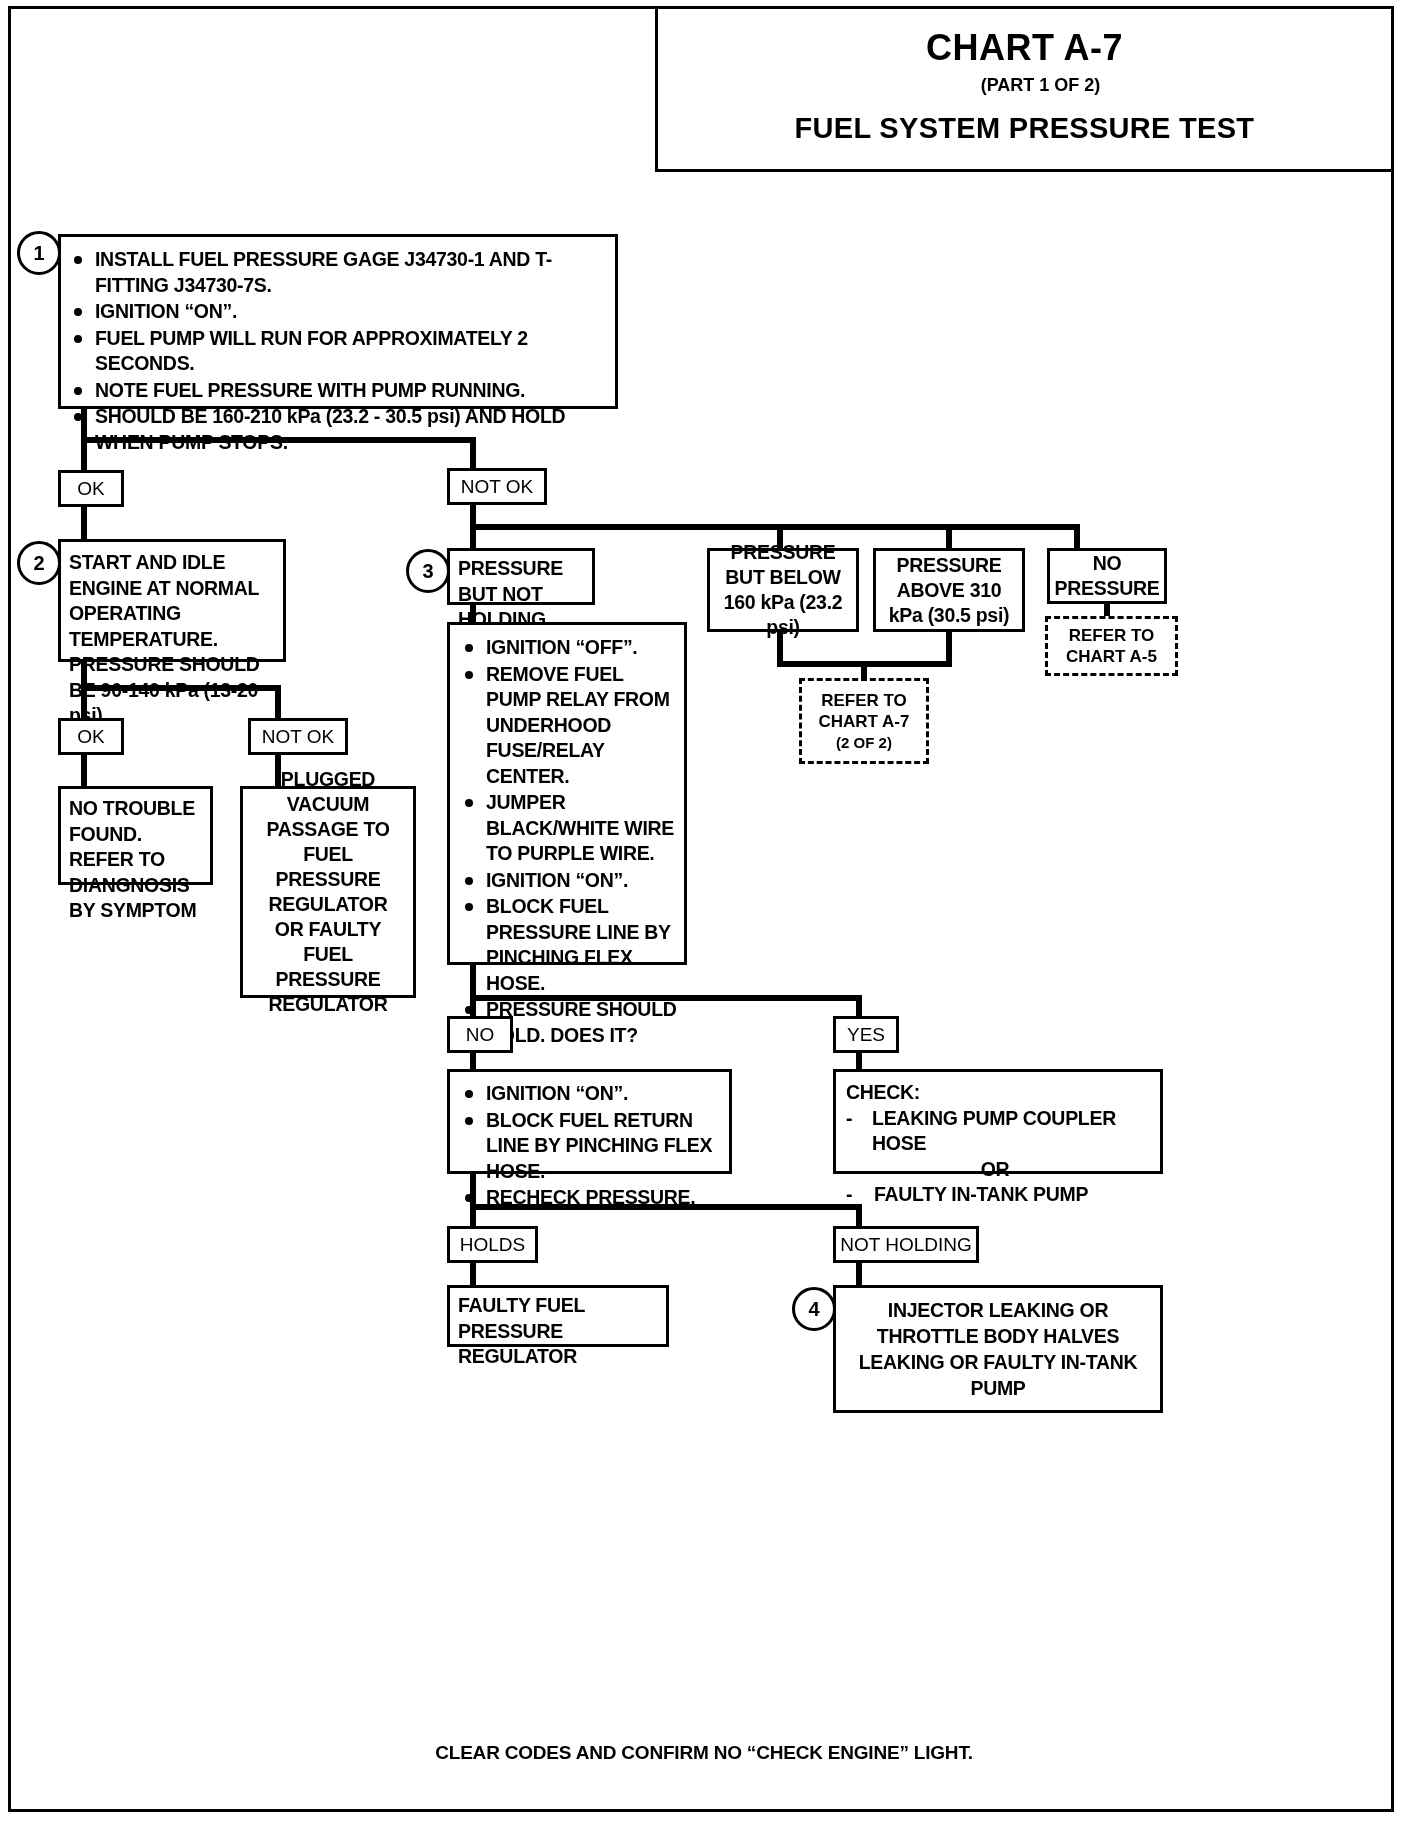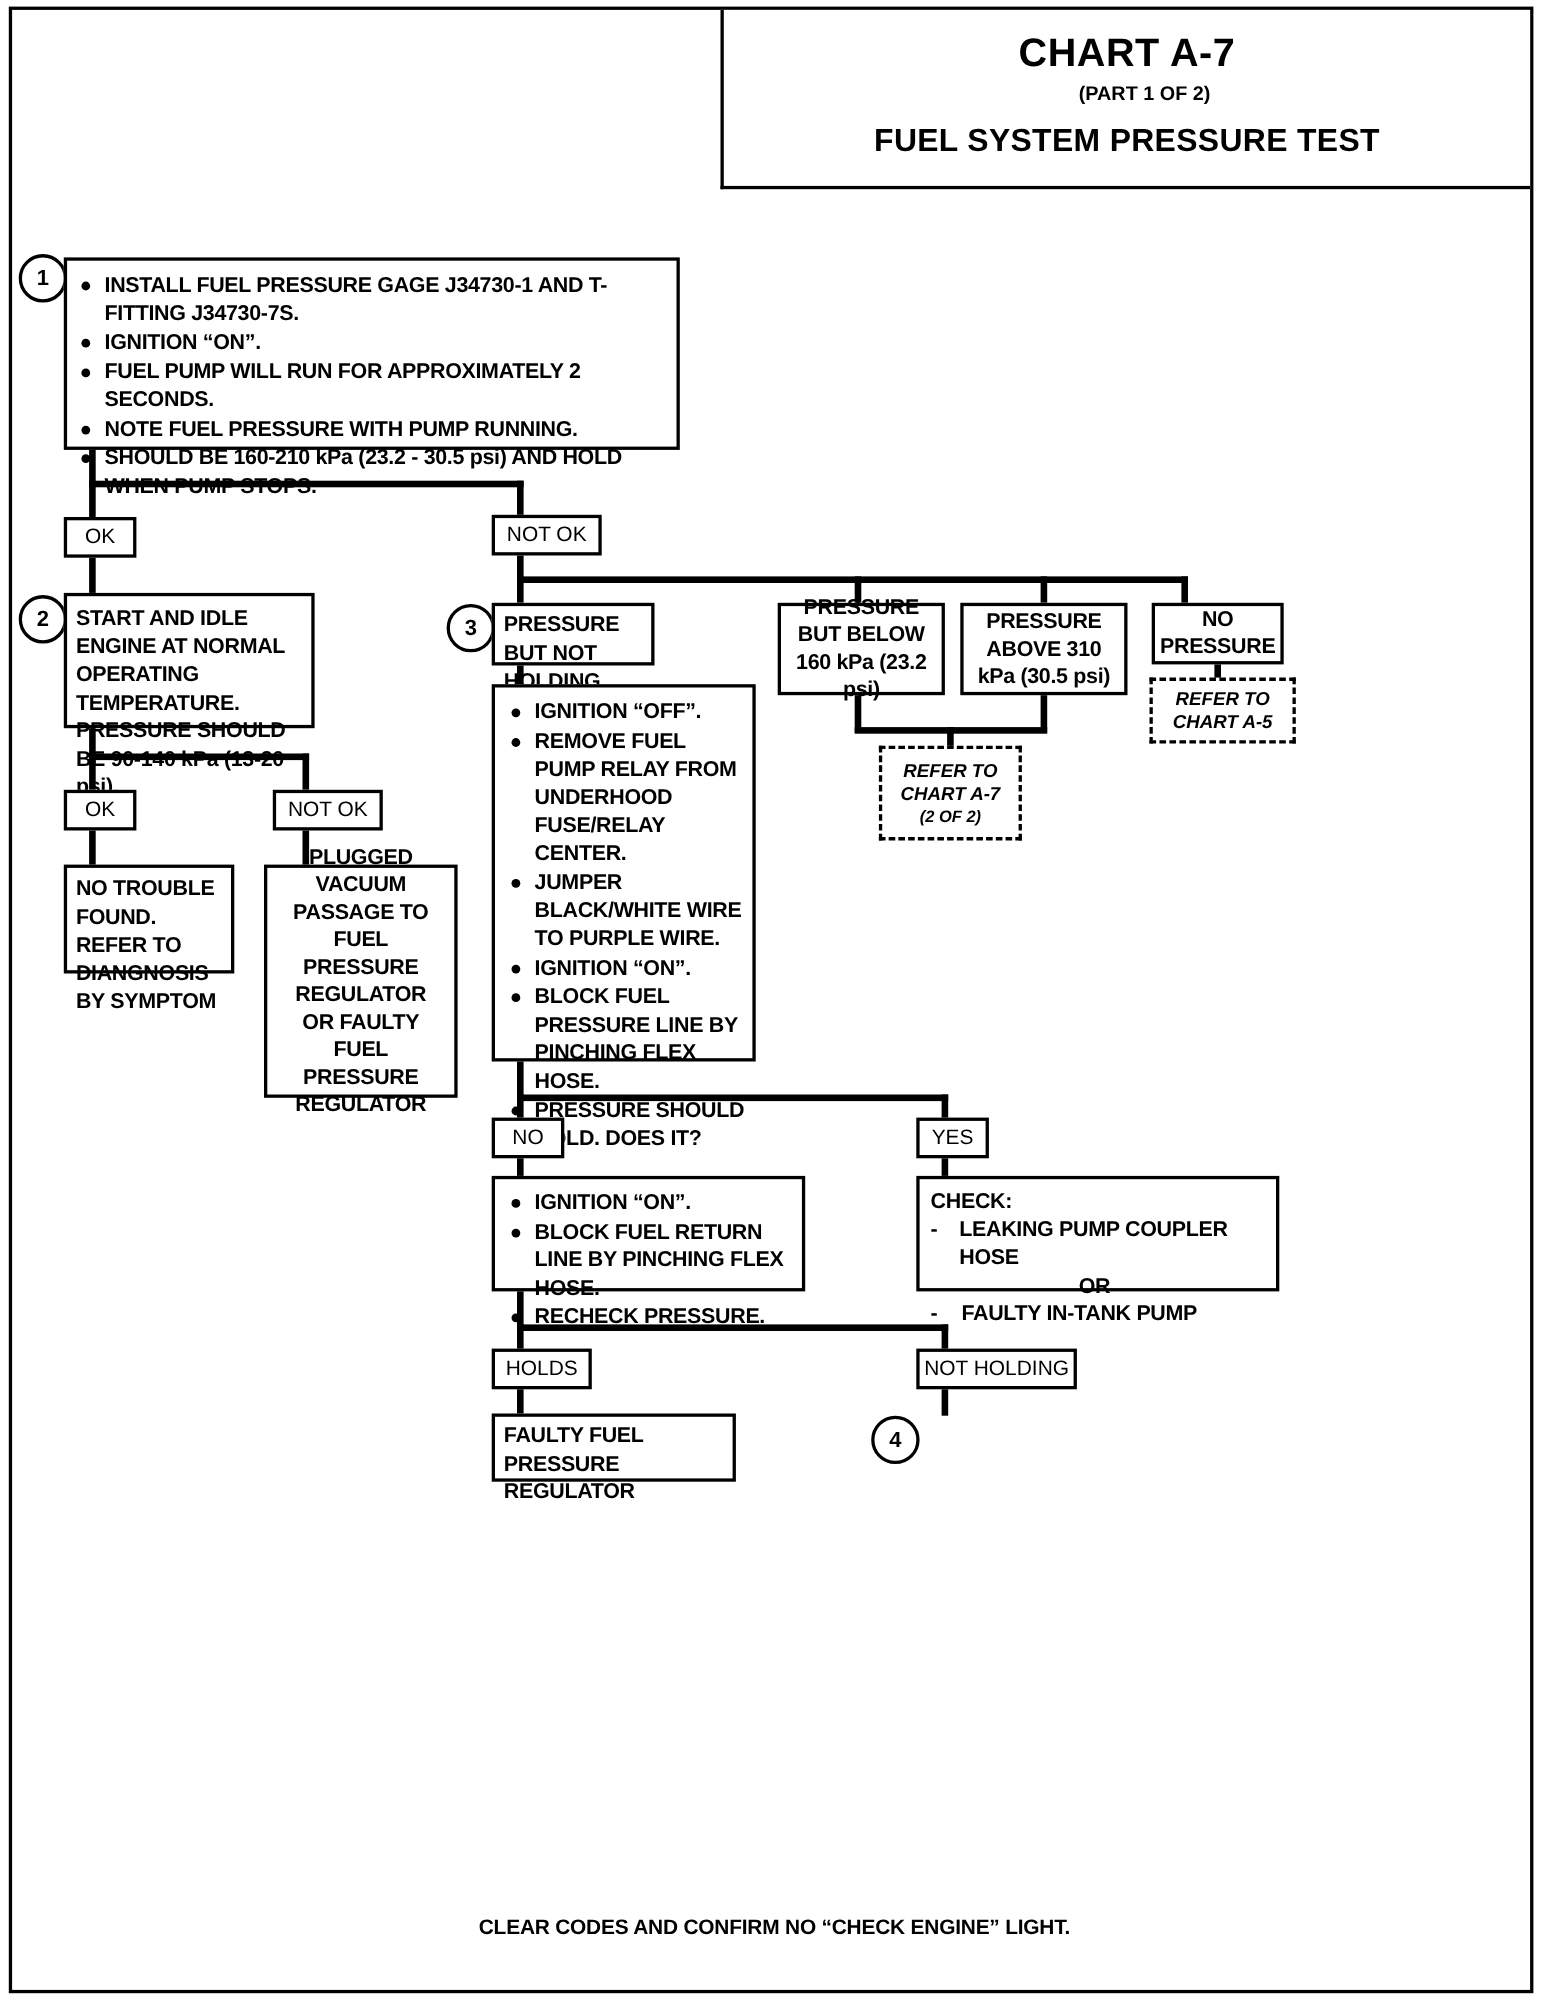--- a/index.html
+++ b/index.html
@@ -35,21 +35,21 @@
   }
   ul.b li:before{
     content:"";position:absolute;left:9px;top:9px;width:8px;height:8px;
     background:#000;border-radius:50%;
   }
   .ttl1{font-size:36px;font-weight:bold;text-align:center;letter-spacing:0.5px;}
   .ttl2{font-size:18px;font-weight:bold;text-align:center;letter-spacing:0px;padding-left:32px;}
   .ttl3{font-size:29px;font-weight:bold;text-align:center;letter-spacing:0.3px;}
   .txtbox{font-size:19.5px;line-height:25.5px;font-weight:bold;letter-spacing:-0.3px;}
   .footer{font-size:19px;font-weight:bold;text-align:center;letter-spacing:-0.2px;}
-  .dash-s{font-size:17px;line-height:21px;font-style:italic;}
+  .dash-s{font-size:17px;line-height:21px;}
 </style>
 </head>
 <body>
 
 <div id="sheet">
   <div class="frame"></div>
 
   <div class="abs bx" style="left:655px;top:9px;width:736px;height:163px;border-top:none;border-right:none;">
     <div class="ttl1" style="margin-top:18px;">CHART A-7</div>
     <div class="ttl2" style="margin-top:6px;">(PART 1 OF 2)</div>
@@ -218,18 +218,21 @@
   <div class="line" style="left:470px;top:1263px;width:6px;height:24px;"></div>
   <div class="line" style="left:856px;top:1263px;width:6px;height:24px;"></div>
 
   <div class="abs bx txtbox" style="left:447px;top:1285px;width:222px;height:62px;padding:5px 4px 0 8px;">
     <span>FAULTY FUEL PRESSURE REGULATOR</span>
   </div>
 
   <div class="circ" style="left:792px;top:1287px;">
     <span>4</span>
   </div>
+  <div class="abs bx txtbox ctr" style="left:833px;top:1285px;width:330px;height:128px;padding:4px 8px;line-height:26px;">
+    <span>INJECTOR LEAKING OR THROTTLE BODY HALVES LEAKING OR FAULTY IN-TANK PUMP</span>
+  </div>
 
   <div class="abs footer" style="left:0px;top:1742px;width:1408px;">
     <span>CLEAR CODES AND CONFIRM NO “CHECK ENGINE” LIGHT.</span>
   </div>
 
 </div>
 
 </body></html>

